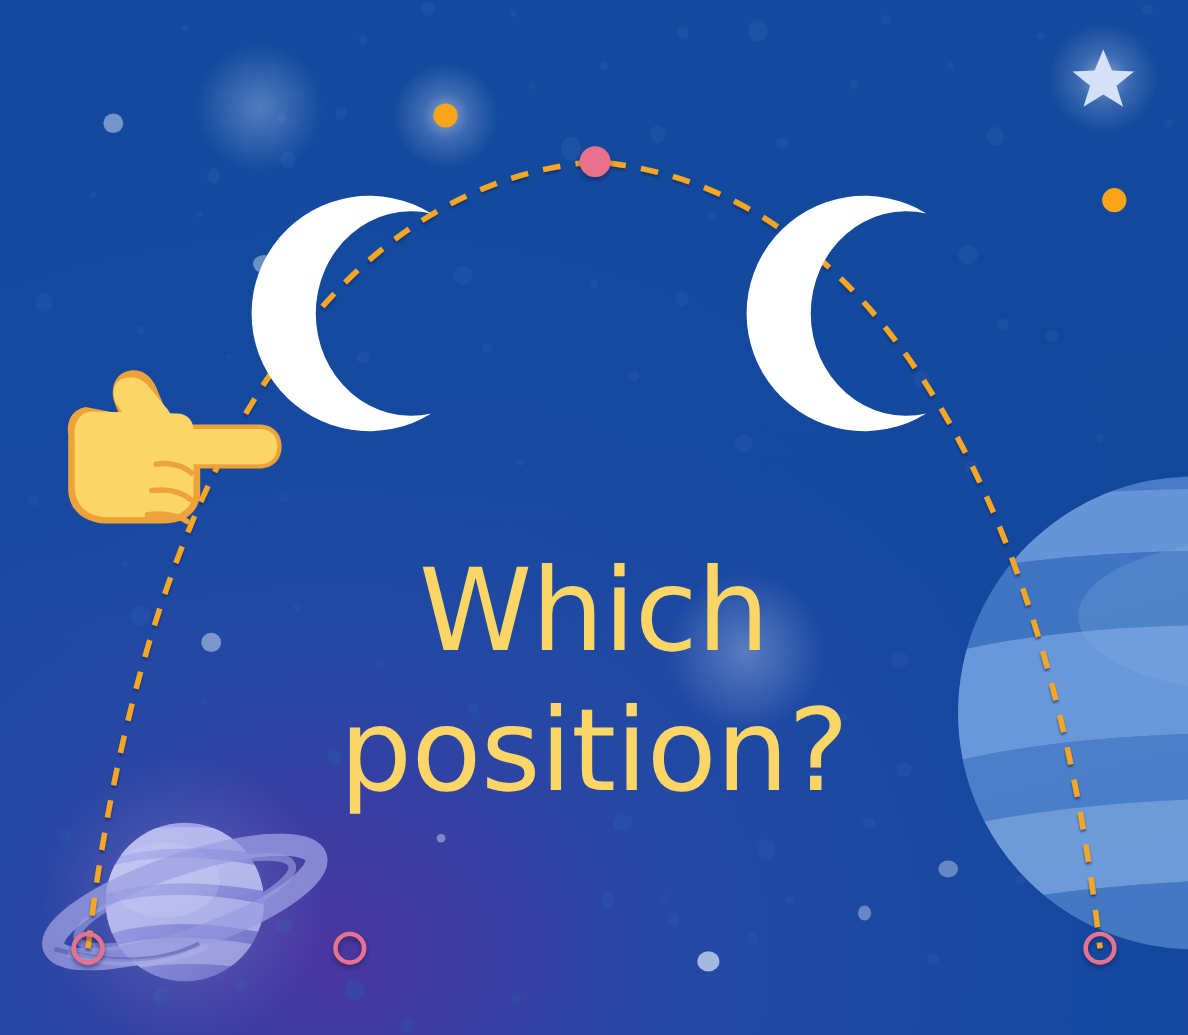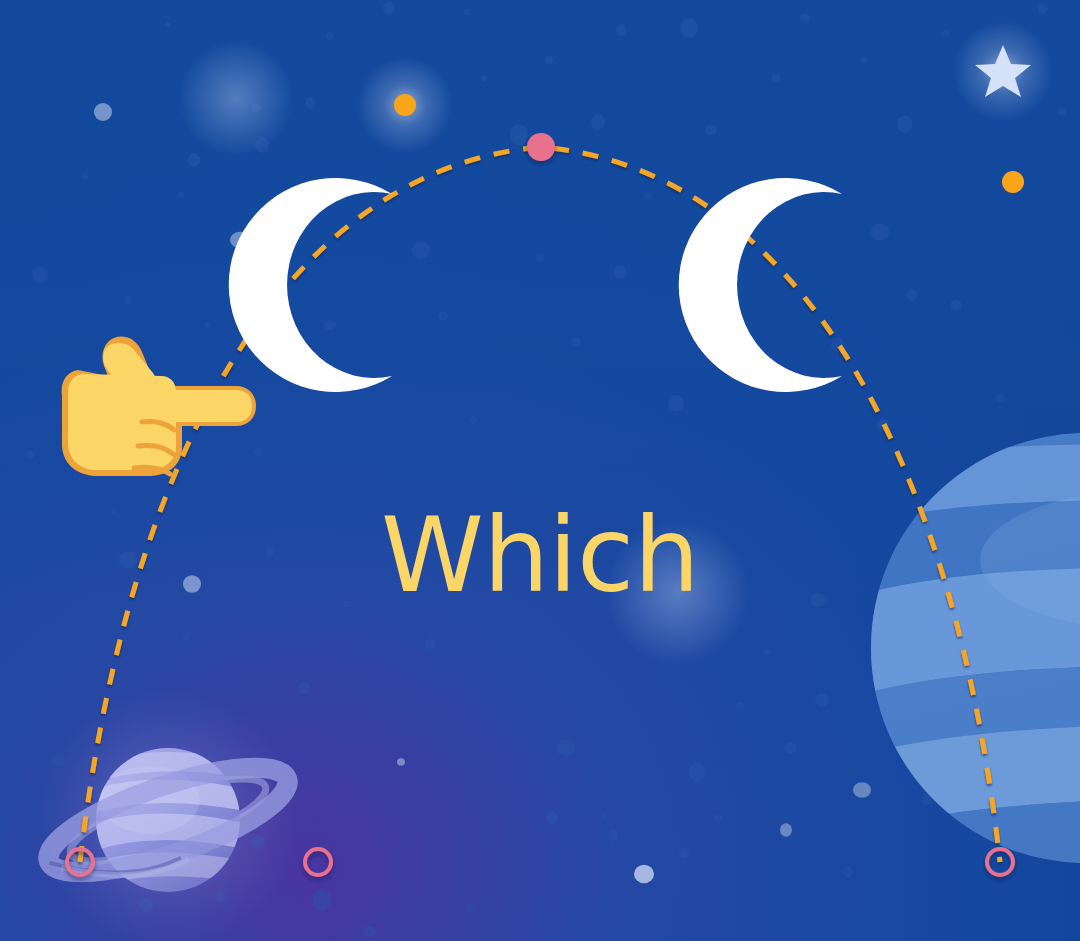--- a/index.html
+++ b/index.html
@@ -322,15 +322,16 @@
 
       <path d="M 86 96 C 100 94 112 98 118 104" fill="none" stroke="#eda33a" stroke-width="5" stroke-linecap="round"></path>
       <path d="M 82 120 C 98 118 110 122 117 128" fill="none" stroke="#eda33a" stroke-width="5" stroke-linecap="round"></path>
       <path d="M 78 142 C 94 140 106 143 114 148" fill="none" stroke="#eda33a" stroke-width="5" stroke-linecap="round"></path>
     </g>
 
   </svg>
 
   <div id="question-text">
     <span class="line">Which</span>
+    <span class="line">position?</span>
   </div>
 
 </div>
 
 </body></html>

